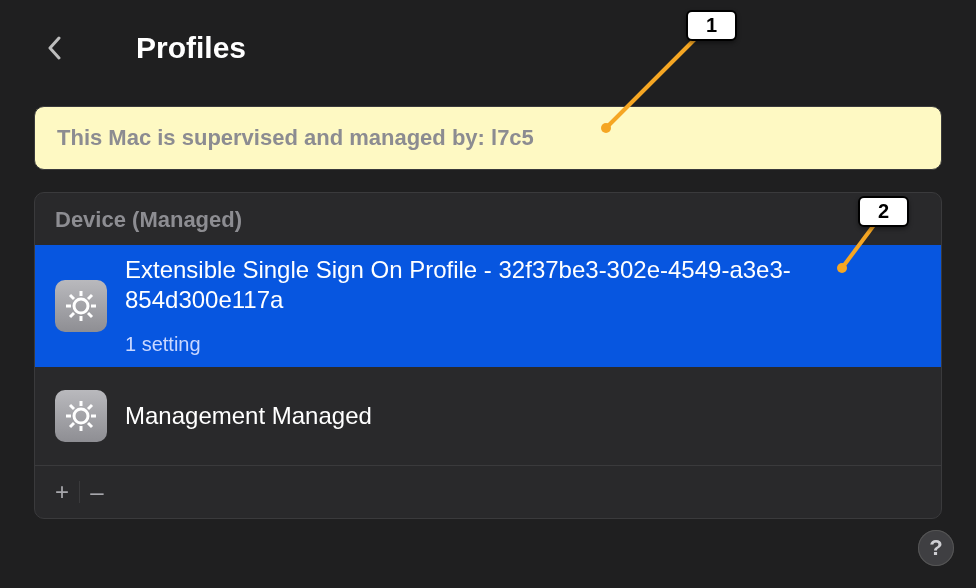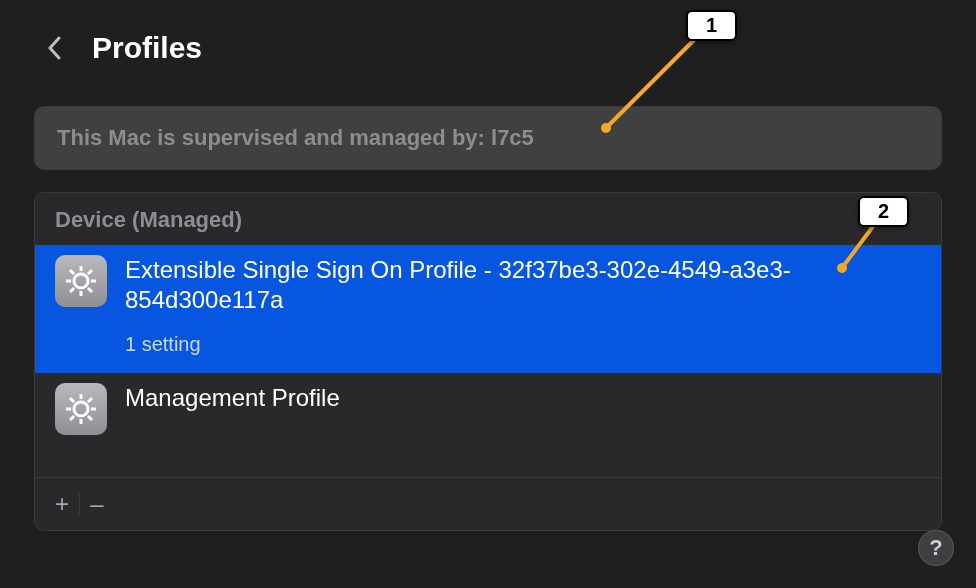--- a/index.html
+++ b/index.html
@@ -11,40 +11,41 @@
     font-family: -apple-system, "Helvetica Neue", Arial, sans-serif;
     color: #e8e8e8;
     overflow: hidden;
     position: relative;
   }
   .header {
     display: flex;
     align-items: center;
     padding: 18px 0 0 40px;
     height: 60px;
+    gap: 44px;
   }
   .back-chevron {
     width: 28px;
     height: 28px;
     display: flex;
     align-items: center;
     justify-content: center;
     cursor: pointer;
     color: #bdbdbd;
   }
   .title {
     font-size: 30px;
     font-weight: 700;
     color: #ffffff;
     margin-left: 24px;
   }
   .banner {
     margin: 28px 34px 0 34px;
     border: 1px solid #3a3a3c;
-    background: #404040;
+    background: #fef9c3;
     border-radius: 10px;
     padding: 18px 22px;
     color: #8c8c91;
     font-size: 22px;
     font-weight: 600;
   }
   .list-container {
     margin: 22px 34px 0 34px;
     border: 1px solid #3a3a3c;
     background: #29292b;
@@ -52,22 +53,22 @@
     overflow: hidden;
   }
   .list-header {
     padding: 14px 20px 12px 20px;
     font-size: 22px;
     font-weight: 600;
     color: #8d8d92;
   }
   .list-row {
     display: flex;
-    align-items: flex-start;
-    padding: 10px 20px 16px 20px;
+    align-items: center;
+    padding: 10px 20px 10px 20px;
     cursor: pointer;
     min-height: 78px;
   }
   .list-row.selected {
     background: #0756e0;
   }
   .row-icon {
     width: 52px;
     height: 52px;
     border-radius: 10px;
@@ -207,21 +208,21 @@
           <line x1="3" y1="18" x2="8" y2="18"></line>
           <line x1="28" y1="18" x2="33" y2="18"></line>
           <line x1="7" y1="7" x2="11" y2="11"></line>
           <line x1="25" y1="25" x2="29" y2="29"></line>
           <line x1="7" y1="29" x2="11" y2="25"></line>
           <line x1="25" y1="11" x2="29" y2="7"></line>
         </g>
       </svg>
     </div>
     <div class="row-text">
-      <div class="row-title">Management Profile</div>
+      <div class="row-title">Management Managed</div>
     </div>
   </div>
 
   <div class="footer">
     <div class="footer-btn">+</div>
     <div class="footer-sep"></div>
     <div class="footer-btn">–</div>
   </div>
 </div>
 

